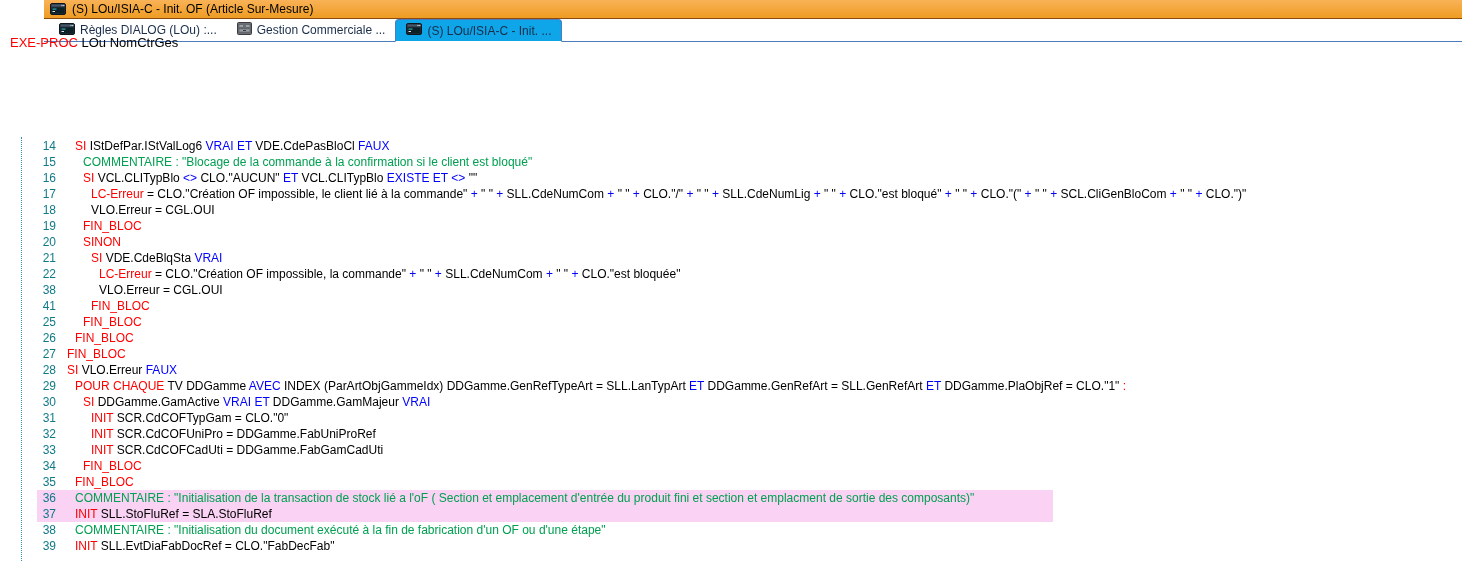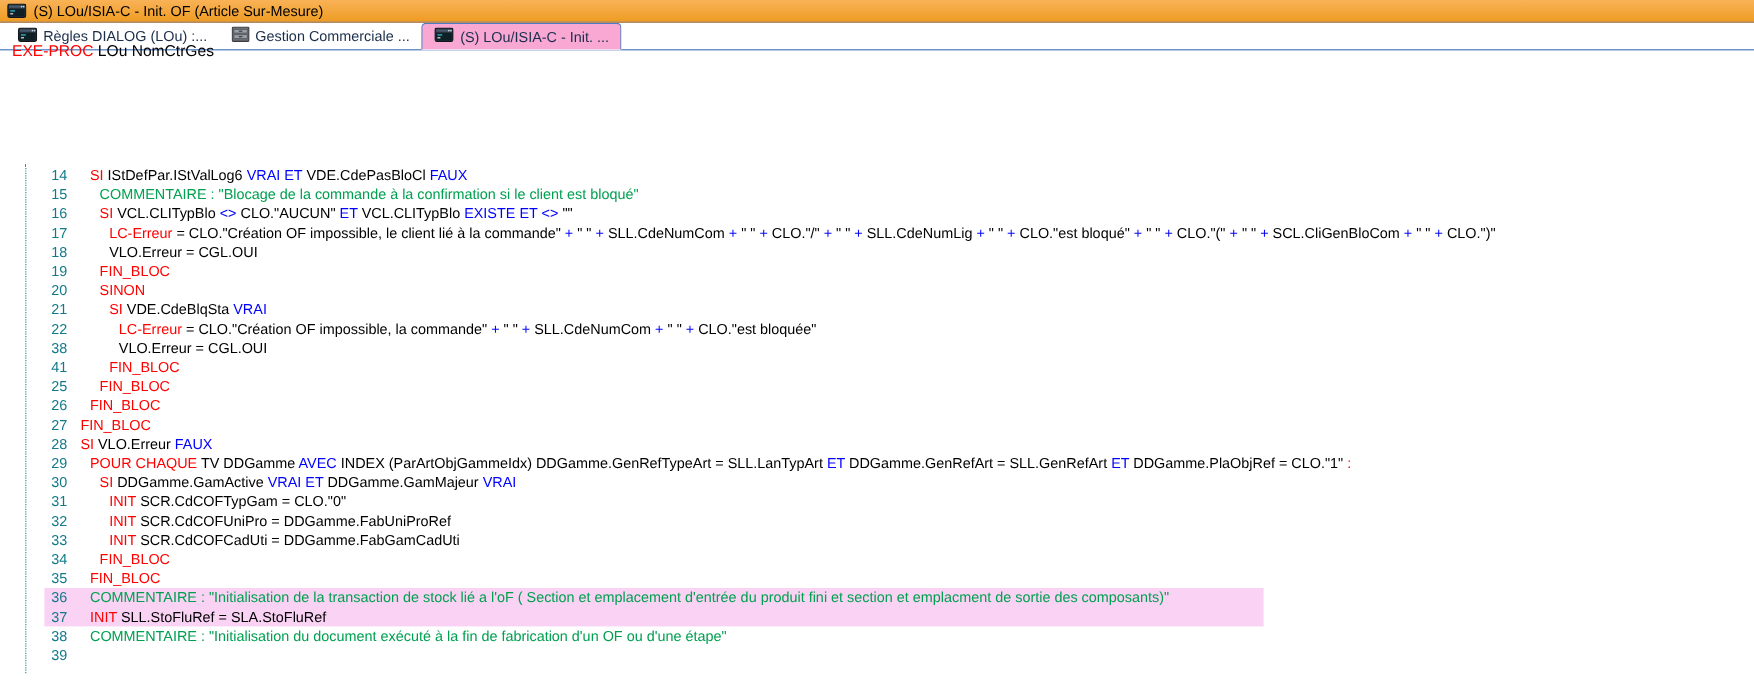--- a/index.html
+++ b/index.html
@@ -2,35 +2,35 @@
 <html style="--red: #ff0000; --blue: #0000ff; --green: #00a050; --black: #000000; --teal: #117a8a; --hl: #f9d2f4; --tabblue: #4d7bbd; --tabtext: #1a2e4a;"><head>
 <meta charset="utf-8">
 <style>
   :root{
     --red:#ff0000; --blue:#0000ff; --green:#00a050; --black:#000000;
     --teal:#117a8a; --hl:#f9d2f4; --tabblue:#4d7bbd; --tabtext:#1a2e4a;
   }
   *{box-sizing:border-box; margin:0; padding:0;}
   html,body{width:1462px; height:571px; overflow:hidden; background:#fff;
     font-family:"Liberation Sans","DejaVu Sans",sans-serif;}
-  .window{position:relative; width:1462px; height:571px; background:#fff;}
+  .window{position:relative; width:1462px; height:571px; background:#fff;padding-left:44px;}
 
   
   .titlebar{height:19px; background:linear-gradient(#f9b257,#ee9c22);
     border-bottom:1px solid #8a4a10; display:flex; align-items:center; padding-left:6px;}
   .titlebar .ticon{margin-right:6px; display:inline-flex;}
   .titlebar .ttext{font-size:12px; color:#000;}
 
   
   .tabbar{height:23px; background:#fff; border-bottom:1px solid var(--tabblue);
     display:flex; align-items:stretch; padding-left:5px;}
   .tab{display:flex; align-items:center; gap:5px; padding:0 10px; font-size:12px;
     color:var(--tabtext); white-space:nowrap; cursor:default;}
   .tab.active{border:1px solid var(--tabblue); border-bottom:1px solid #fff;
-    border-radius:4px 4px 0 0; background:#f9a8d4; margin-bottom:-1px;}
+    border-radius:4px 4px 0 0; background:#0ea5e9; margin-bottom:-1px;}
 
   
   .exeproc{position:absolute; left:10px; top:35px; font-size:13px; white-space:pre;}
   .exeproc .r{color:var(--red);}
 
   
   .code{position:absolute; left:0; top:138px; width:1462px;}
   .line{display:flex; height:16px; line-height:16px; font-size:12px;
     white-space:pre; position:relative; z-index:1;margin-left:36px;}
   .ln{flex:0 0 20px; text-align:right; color:var(--teal);}
@@ -127,16 +127,16 @@
       <div class="line"><span class="ln">29</span><span class="txt" style="margin-left: 19px;"><span class="r">POUR CHAQUE</span><span class="k"> TV DDGamme </span><span class="b">AVEC</span><span class="k"> INDEX (ParArtObjGammeIdx) DDGamme.GenRefTypeArt = SLL.LanTypArt </span><span class="b">ET</span><span class="k"> DDGamme.GenRefArt = SLL.GenRefArt </span><span class="b">ET</span><span class="k"> DDGamme.PlaObjRef = CLO."1" </span><span class="r">:</span></span></div>
       <div class="line"><span class="ln">30</span><span class="txt" style="margin-left: 27px; text-align: right;"><span class="r">SI</span><span class="k"> DDGamme.GamActive </span><span class="b">VRAI</span><span class="k"> </span><span class="b">ET</span><span class="k"> DDGamme.GamMajeur </span><span class="b">VRAI</span></span></div>
       <div class="line"><span class="ln">31</span><span class="txt" style="margin-left: 35px;"><span class="r">INIT</span><span class="k"> SCR.CdCOFTypGam = CLO."0"</span></span></div>
       <div class="line"><span class="ln">32</span><span class="txt" style="margin-left: 35px;"><span class="r">INIT</span><span class="k"> SCR.CdCOFUniPro = DDGamme.FabUniProRef</span></span></div>
       <div class="line"><span class="ln">33</span><span class="txt" style="margin-left: 35px;"><span class="r">INIT</span><span class="k"> SCR.CdCOFCadUti = DDGamme.FabGamCadUti</span></span></div>
       <div class="line"><span class="ln">34</span><span class="txt" style="margin-left: 27px;"><span class="r">FIN_BLOC</span></span></div>
       <div class="line"><span class="ln">35</span><span class="txt" style="margin-left: 19px;"><span class="r">FIN_BLOC</span></span></div>
       <div class="line"><span class="ln">36</span><span class="txt" style="margin-left: 19px;"><span class="g">COMMENTAIRE : "Initialisation de la transaction de stock lié a l'oF ( Section et emplacement d'entrée du produit fini et section et emplacment de sortie des composants)"</span></span></div>
       <div class="line"><span class="ln">37</span><span class="txt" style="margin-left: 19px;"><span class="r">INIT</span><span class="k"> SLL.StoFluRef = SLA.StoFluRef</span></span></div>
       <div class="line"><span class="ln">38</span><span class="txt" style="margin-left: 19px;"><span class="g">COMMENTAIRE : "Initialisation du document exécuté à la fin de fabrication d'un OF ou d'une étape"</span></span></div>
-      <div class="line"><span class="ln">39</span></div>
+      <div class="line"><span class="ln">39</span><span class="txt" style="margin-left: 19px;"><span class="r">INIT</span><span class="k"> SLL.EvtDiaFabDocRef = CLO."FabDecFab"</span></span></div>
     </div>
 
 </div>
 
 </body></html>

